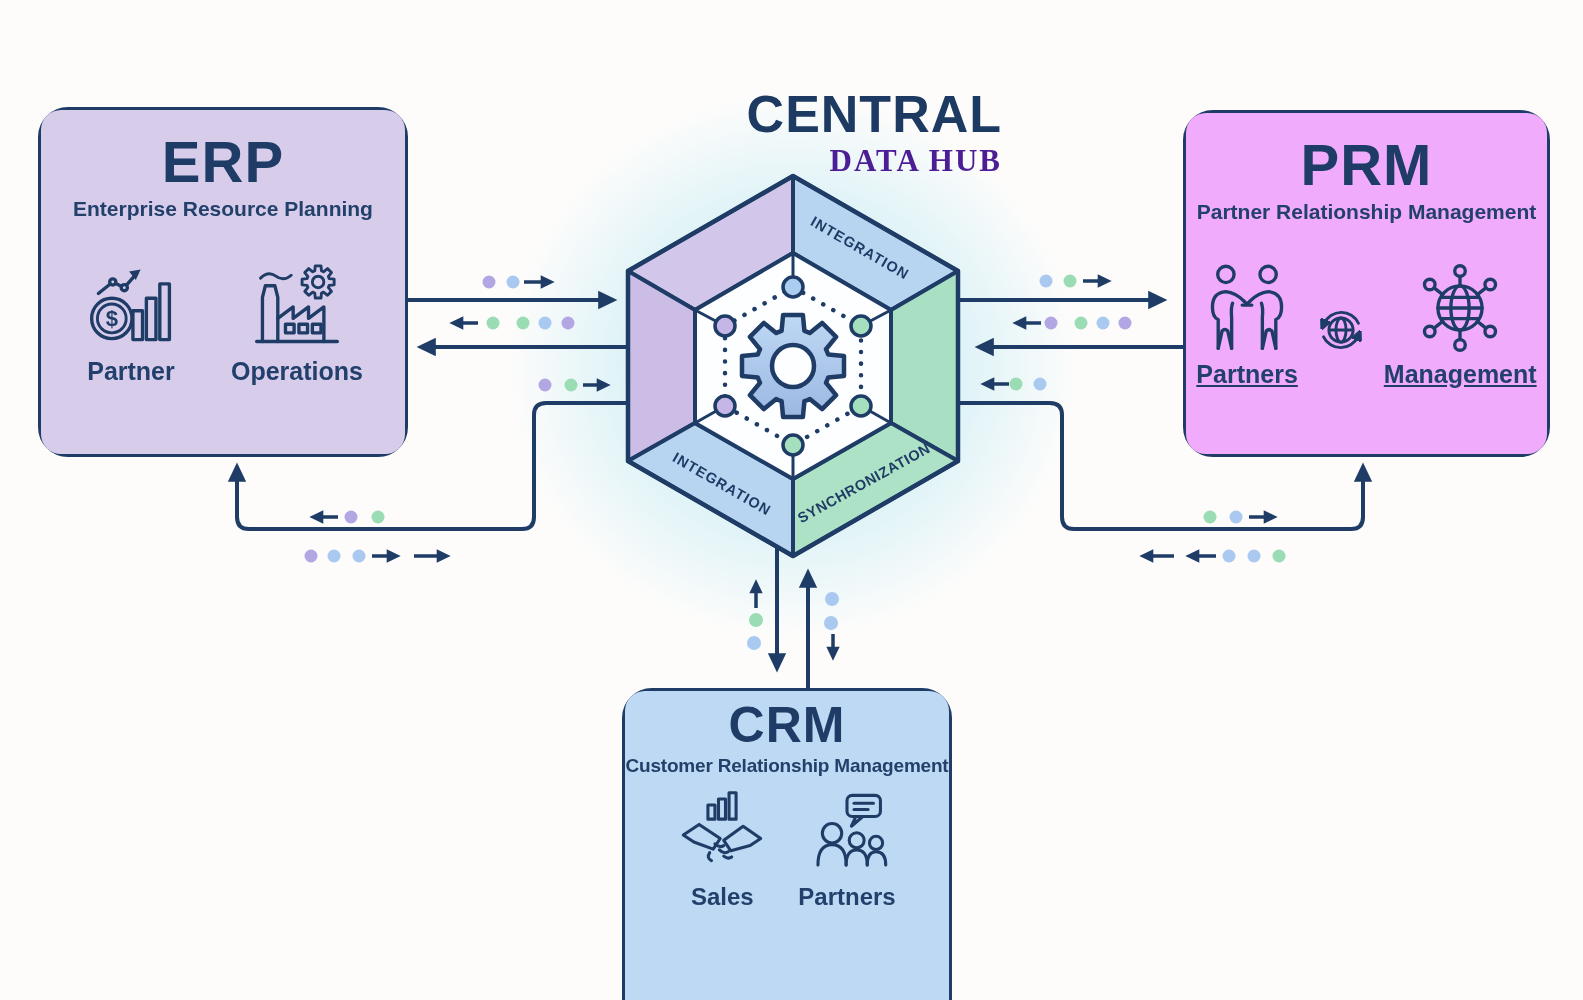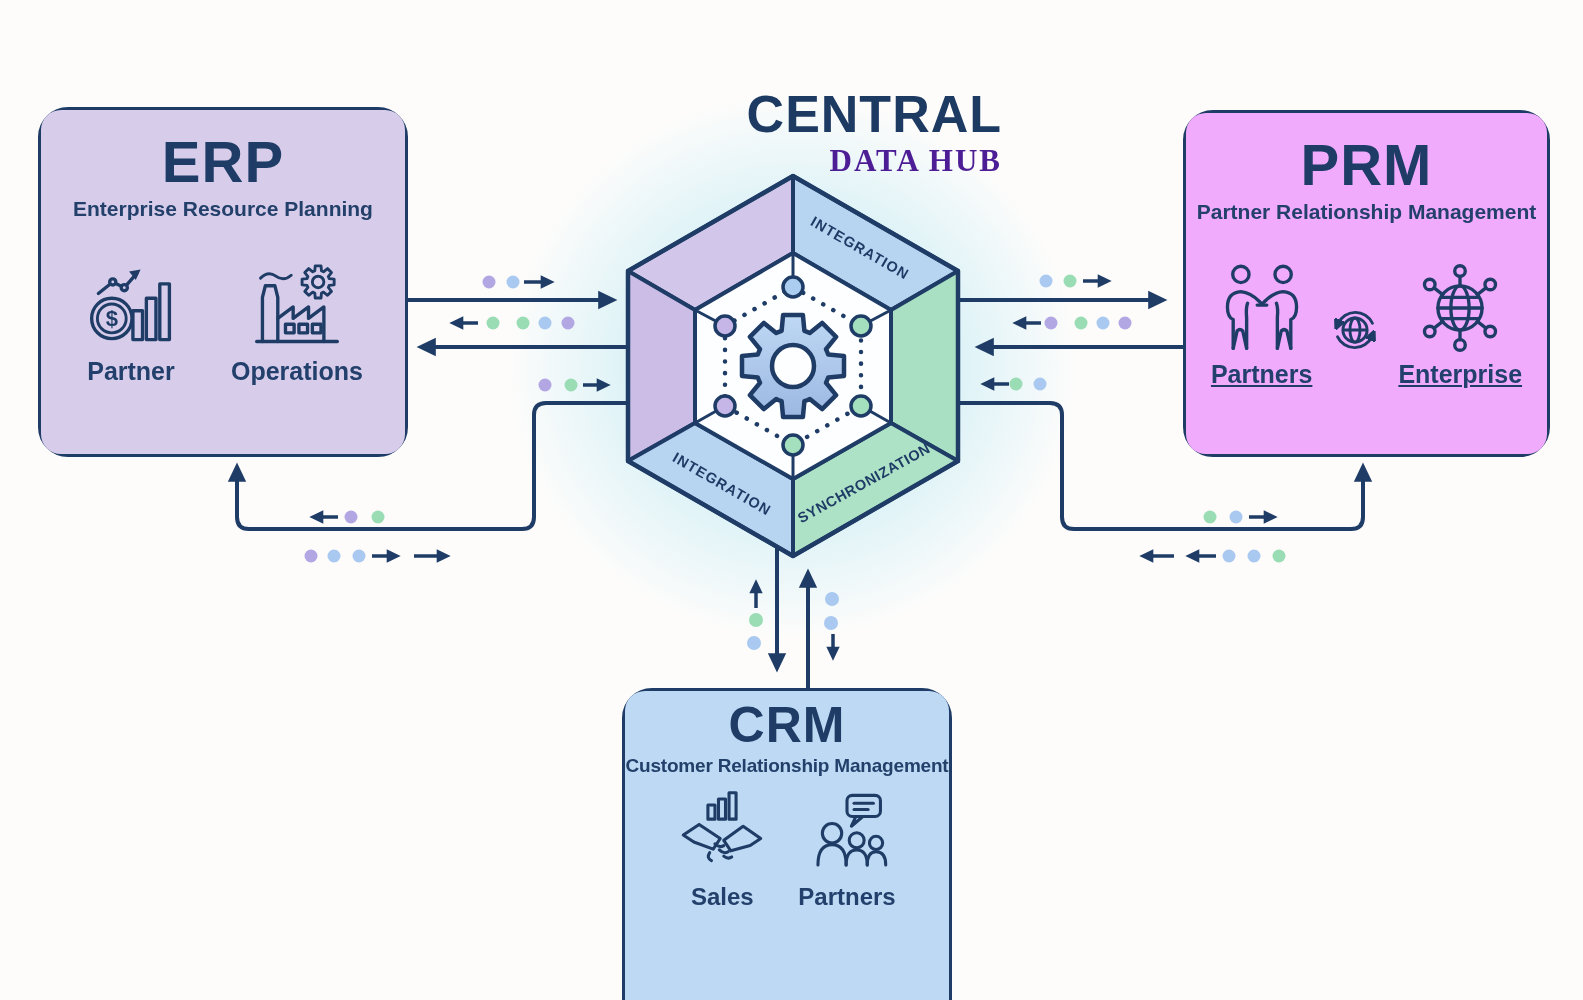--- a/index.html
+++ b/index.html
@@ -261,21 +261,21 @@
               <circle cx="50" cy="88.5" r="5.5"></circle>
             <line x1="32" y1="36" x2="23" y2="29"></line>
               <circle cx="18.5" cy="25.5" r="5.5"></circle>
             <line x1="68" y1="36" x2="77" y2="29"></line>
               <circle cx="81.5" cy="25.5" r="5.5"></circle>
             <line x1="32" y1="64" x2="23" y2="71"></line>
               <circle cx="18.5" cy="74.5" r="5.5"></circle>
             <line x1="68" y1="64" x2="77" y2="71"></line>
               <circle cx="81.5" cy="74.5" r="5.5"></circle>
           </svg>
-          <div class="feature-label">Enterprise</div>
+          <div class="feature-label">Management</div>
         </div>
       </div>
     </div>
   </div>
 
   <div class="card crm">
     <div class="card-inner" style="background:#bdd9f3;">
       <div class="acronym">CRM</div>
       <div class="fullname">Customer Relationship Management</div>
       <div class="feature-row">

